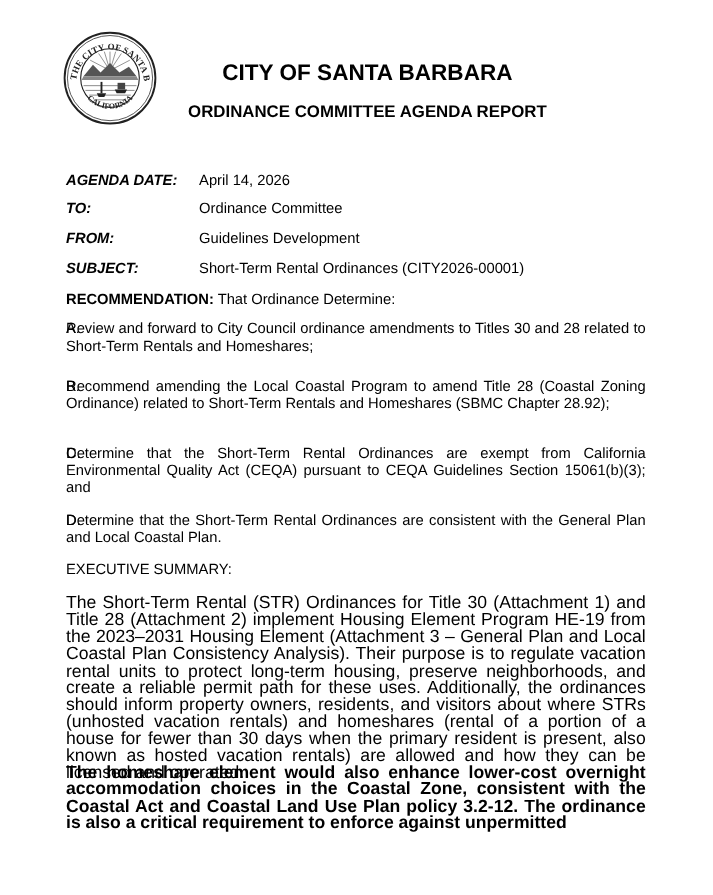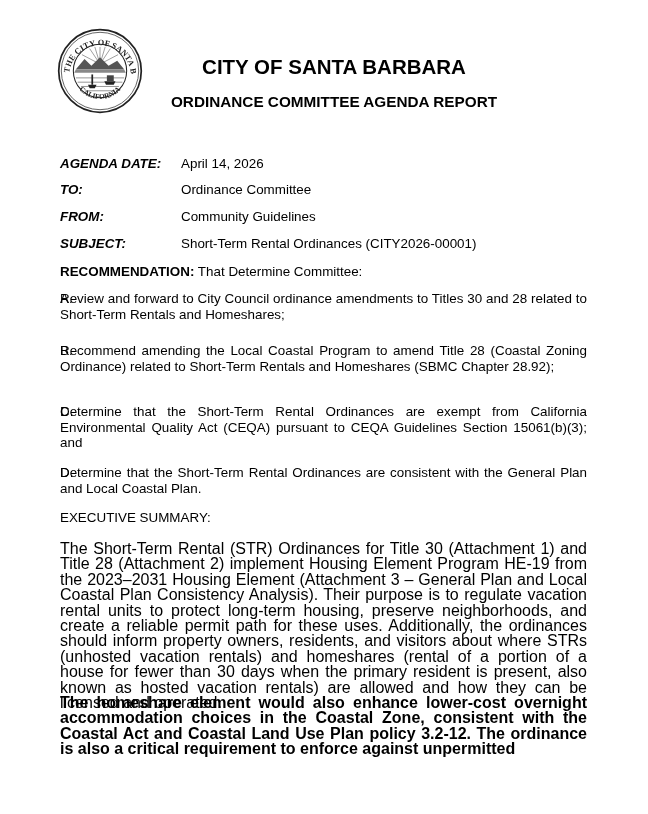--- a/index.html
+++ b/index.html
@@ -78,28 +78,28 @@
 <div class="meta" style="top:156px;">
   <span class="label">AGENDA DATE:</span>
   <span class="value">April 14, 2026</span>
 </div>
 <div class="meta" style="top:182px;">
   <span class="label">TO:</span>
   <span class="value">Ordinance Committee</span>
 </div>
 <div class="meta" style="top:209px;">
   <span class="label">FROM:</span>
-  <span class="value">Community Guidelines</span>
+  <span class="value">Guidelines Development</span>
 </div>
 <div class="meta" style="top:236px;">
   <span class="label">SUBJECT:</span>
   <span class="value">Short-Term Rental Ordinances (CITY2026-00001)</span>
 </div>
 
-<div class="rec-head"><b>RECOMMENDATION:</b><span> That Determine Committee:</span></div>
+<div class="rec-head"><b>RECOMMENDATION:</b><span> That Ordinance Determine:</span></div>
 
 <div class="item" style="top:291px;">
   <span class="letter">A.</span>
   <div class="text">Review and forward to City Council ordinance amendments to Titles 30 and 28 related to Short-Term Rentals and Homeshares;</div>
 </div>
 <div class="item" style="top:343px;">
   <span class="letter">B.</span>
   <div class="text">Recommend amending the Local Coastal Program to amend Title 28 (Coastal Zoning Ordinance) related to Short-Term Rentals and Homeshares (SBMC Chapter 28.92);</div>
 </div>
 <div class="item" style="top:404px;">

